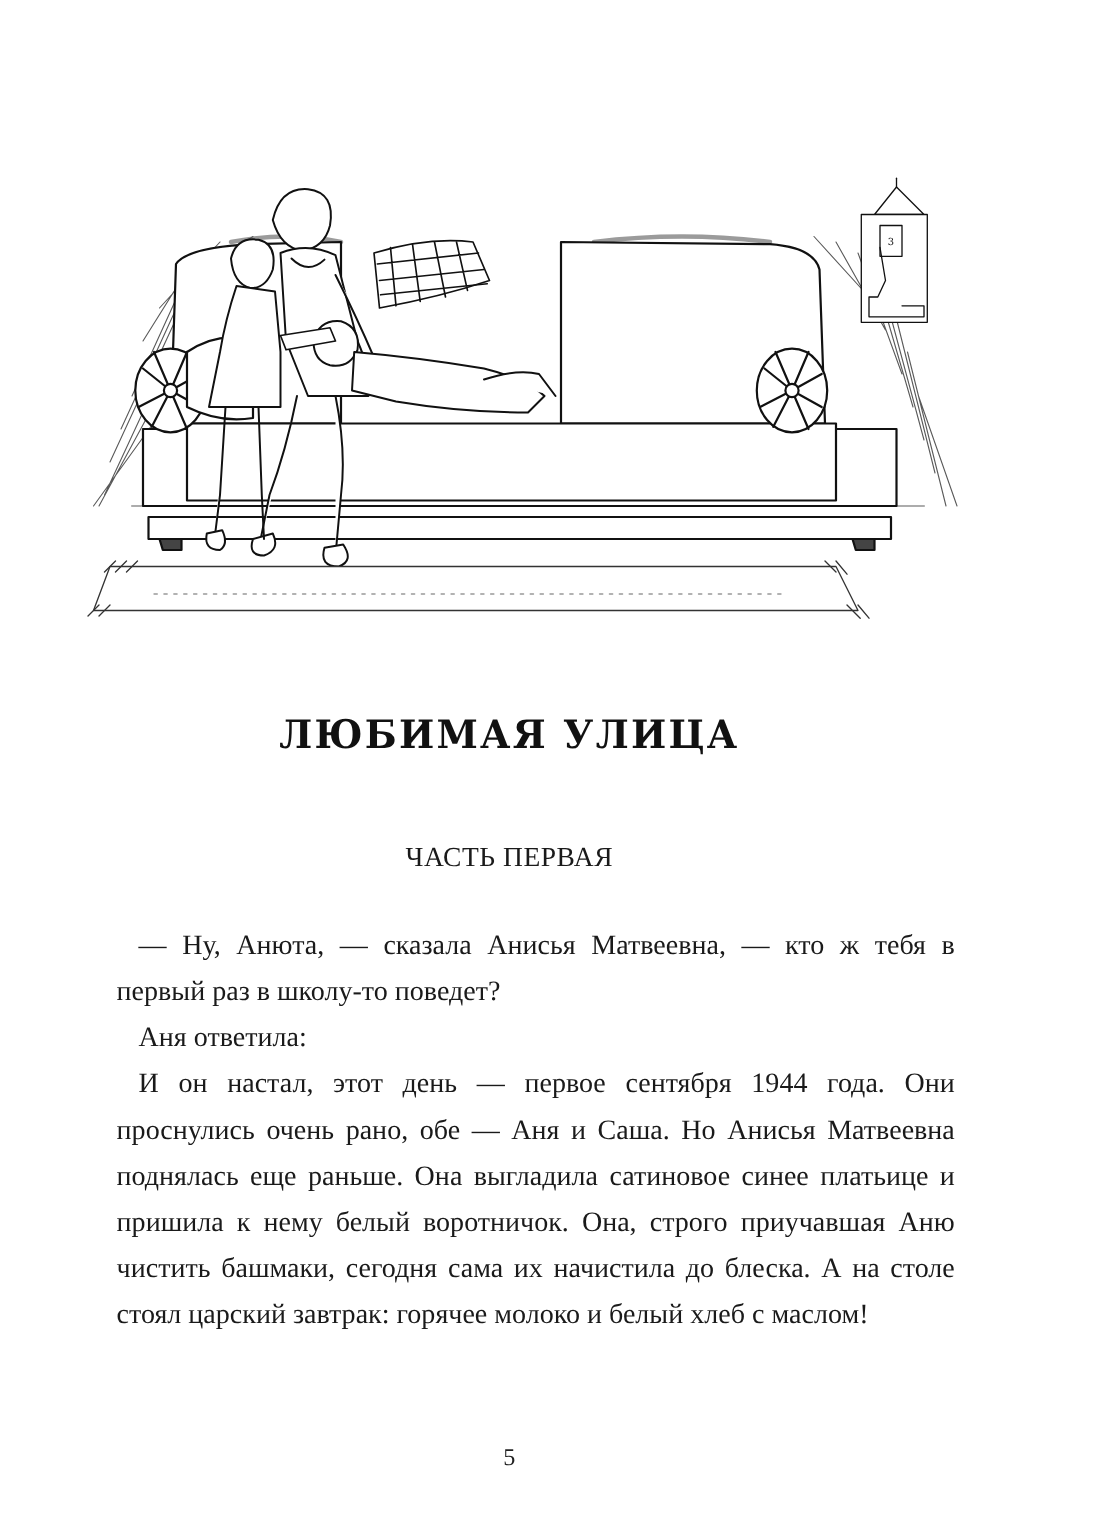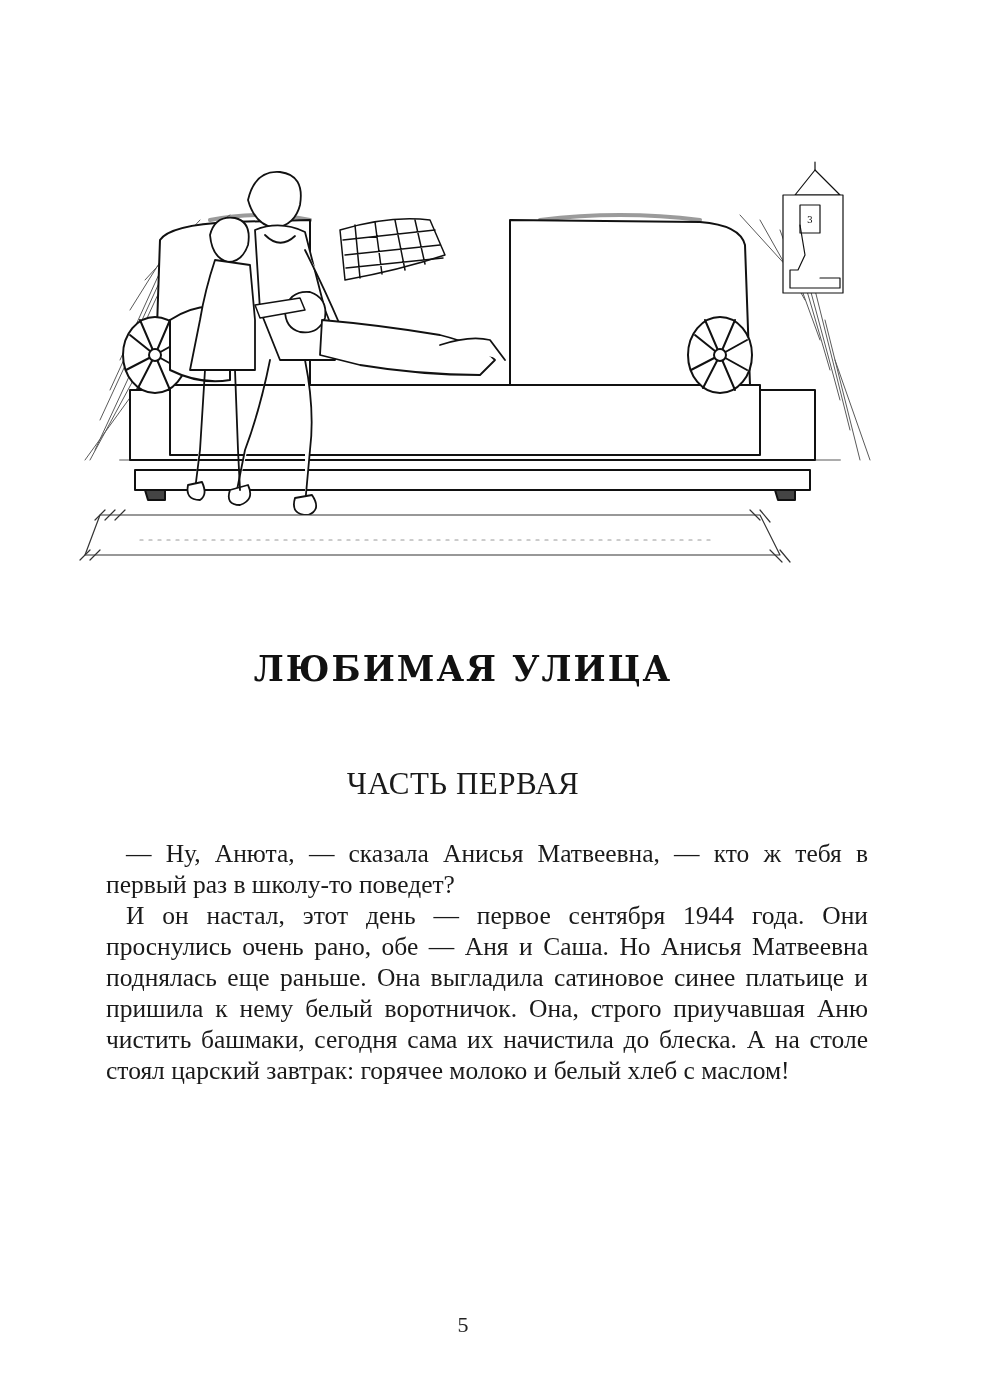--- a/index.html
+++ b/index.html
@@ -1,21 +1,21 @@
 <!DOCTYPE html>
 <html><head>
 <meta charset="utf-8">
 <style>
   html, body { margin: 0; padding: 0; background: #ffffff; }
   body { width: 1000px; height: 1391px; position: relative; overflow: hidden; font-family: "Liberation Serif", "DejaVu Serif", serif; color: #1a1a1a; }
   .illustration { position: absolute; left: 60px; top: 160px; width: 820px; height: 410px; }
   .illustration svg { width: 820px; height: 410px; display: block; }
   .chapter-title { position: absolute; left: 0; width: 926px; top: 648px; text-align: center; font-family: "DejaVu Serif", serif; font-weight: bold; font-size: 34px; letter-spacing: 2px; color: #111; transform: scaleY(1.05); }
-  .part-title { position: absolute; left: 0; width: 926px; top: 766px; text-align: center; font-size: 31px; letter-spacing: 0.5px; color: #1a1a1a; }
-  .body-text { position: absolute; left: 106px; width: 762px; top: 838px; font-size: 25.5px; line-height: 31px; color: #1a1a1a; }
+  .part-title { position: absolute; left: 0; width: 926px; top: 766px; text-align: center; font-size: 25px; letter-spacing: 0.5px; color: #1a1a1a; }
+  .body-text { position: absolute; left: 106px; width: 762px; top: 838px; font-size: 25.5px; line-height: 42px; color: #1a1a1a; }
   .body-text p { margin: 0; text-indent: 20px; text-align: justify; text-align-last: left; }
   .page-number { position: absolute; left: 0; width: 926px; top: 1312px; text-align: center; font-size: 22px; color: #222; }
 </style>
 </head>
 <body>
 
 <div class="illustration">
   <svg viewBox="0 0 820 410" xmlns="http://www.w3.org/2000/svg" stroke="#111" fill="none" stroke-linecap="round" stroke-linejoin="round">
 
     <g stroke="#222" stroke-width="1" opacity="0.75">
@@ -87,16 +87,17 @@
     <text x="747" y="63" font-size="9" stroke="none" fill="#111" font-family="DejaVu Serif, serif">3</text>
   </svg>
 </div>
 
 <div class="chapter-title">ЛЮБИМАЯ УЛИЦА</div>
 
 <div class="part-title">ЧАСТЬ ПЕРВАЯ</div>
 
 <div class="body-text">
   <p>— Ну, Анюта, — сказала Анисья Матвеевна, — кто ж тебя в первый раз в школу-то поведет?</p>
+  <p>Аня ответила:</p>
   <p>И он настал, этот день — первое сентября 1944 года. Они проснулись очень рано, обе — Аня и Саша. Но Анисья Матвеевна поднялась еще раньше. Она выгладила сатиновое синее платьице и пришила к нему белый воротничок. Она, строго приучавшая Аню чистить башмаки, сегодня сама их начистила до блеска. А на столе стоял царский завтрак: горячее молоко и белый хлеб с маслом!</p>
 </div>
 
 <div class="page-number">5</div>
 
 </body></html>

